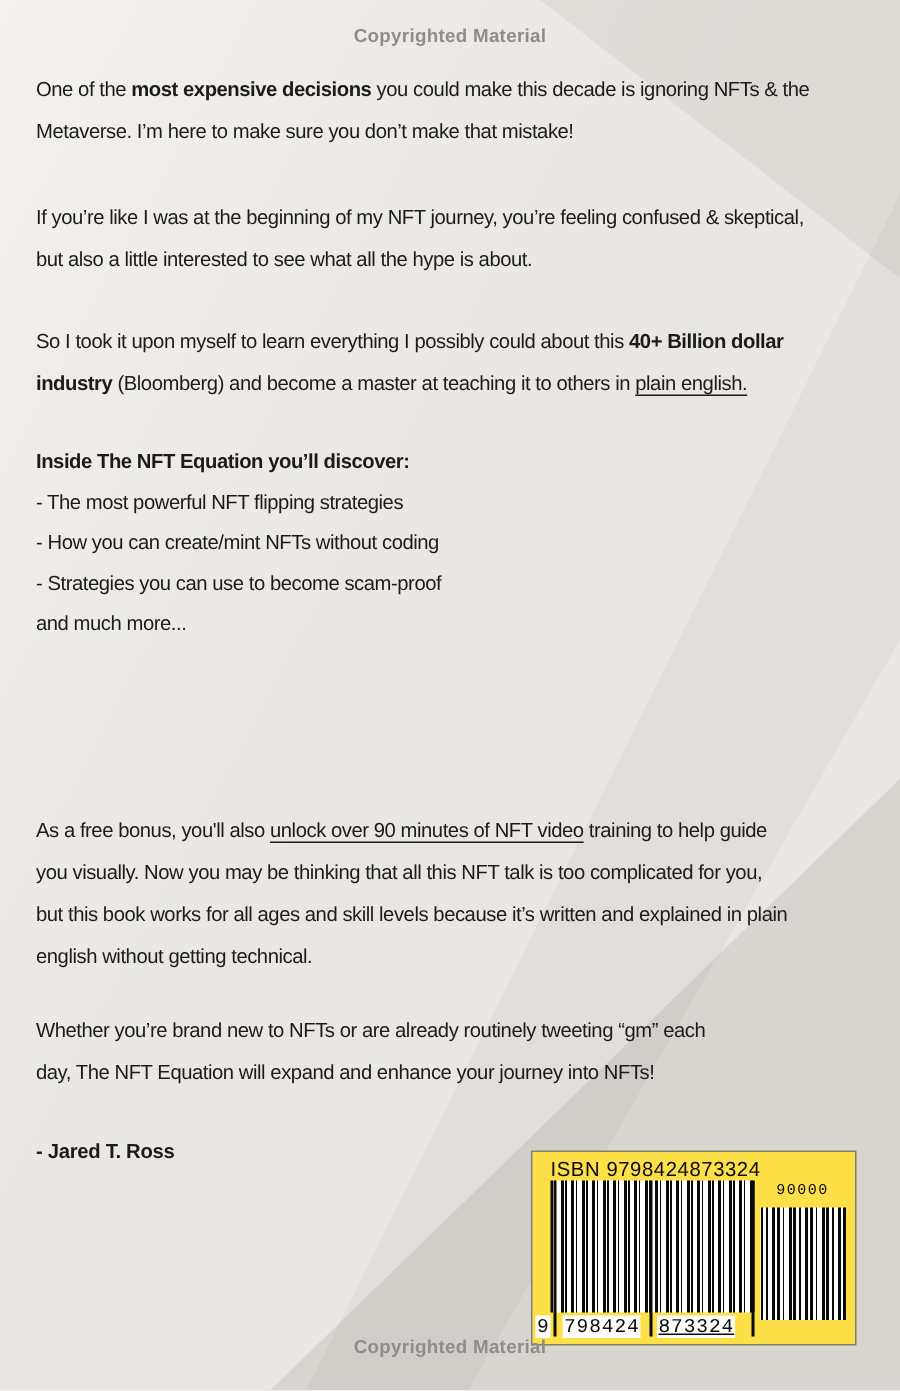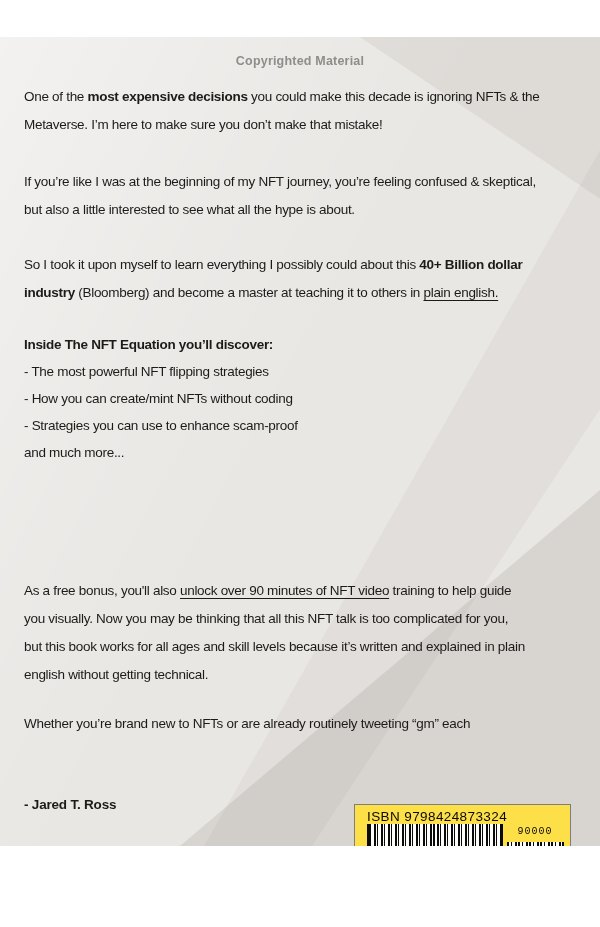--- a/index.html
+++ b/index.html
@@ -1,21 +1,20 @@
 <!DOCTYPE html>
 <html><head>
 <meta charset="utf-8">
 <style>
   html,body{margin:0;padding:0;background:#fff;}
   .page{
-    position:relative;width:600px;height:809px;overflow:hidden;
+    position:relative;width:600px;height:927px;overflow:hidden;
     background:#e9e7e4;
     font-family:"Liberation Sans",sans-serif;
     color:#1c1b19;
-    margin-top:37px;
   }
   .bg-facet{position:absolute;inset:0;pointer-events:none;}
   .facet-light{background:linear-gradient(118deg,rgba(255,255,255,.45) 0%,rgba(255,255,255,.12) 30%,rgba(255,255,255,0) 48%);}
   .facet-top-right{background:rgba(124,118,110,.10);clip-path:polygon(60% 0,100% 0,100% 20%);}
   .facet-mid-right{background:rgba(124,118,110,.07);clip-path:polygon(100% 14%,100% 46%,52% 100%,34% 100%);}
   .facet-bottom-right{background:rgba(118,112,104,.15);clip-path:polygon(30% 100%,100% 56%,100% 100%);}
 
   .copyright{
     position:absolute;left:0;width:600px;text-align:center;
     font-size:12.5px;font-weight:700;letter-spacing:.2px;color:#8f8d8a;
@@ -107,33 +106,34 @@
       <div class="line"><span class="b">industry</span><span> (Bloomberg) and become a master at teaching it to others in </span><span class="u">plain english.</span></div>
     </div>
 
     <div id="heading" class="block">
       <div class="line"><span class="b">Inside The NFT Equation you’ll discover:</span></div>
     </div>
 
     <div id="bullets" class="block">
       <div class="line">- The most powerful NFT flipping strategies</div>
       <div class="line">- How you can create/mint NFTs without coding</div>
-      <div class="line">- Strategies you can use to enhance scam-proof</div>
+      <div class="line">- Strategies you can use to become scam-proof</div>
       <div class="line">and much more...</div>
     </div>
 
     <div id="p5" class="block para">
       <div class="line"><span>As a free bonus, you'll also </span><span class="u">unlock over 90 minutes of NFT video</span><span> training to help guide</span></div>
       <div class="line"><span>you visually. Now you may be thinking that all this NFT talk is too complicated for you,</span></div>
       <div class="line"><span>but this book works for all ages and skill levels because it’s written and explained in plain</span></div>
       <div class="line"><span>english without getting technical.</span></div>
     </div>
 
     <div id="p6" class="block para">
       <div class="line"><span>Whether you’re brand new to NFTs or are already routinely tweeting “gm” each</span></div>
+      <div class="line"><span>day, The NFT Equation will expand and enhance your journey into NFTs!</span></div>
     </div>
 
     <div id="signature" class="block">- Jared T. Ross</div>
 
   </section>
 
   <div class="barcode-box">
     <div class="isbn-label">ISBN 9798424873324</div>
 
     <div class="bc-main">

